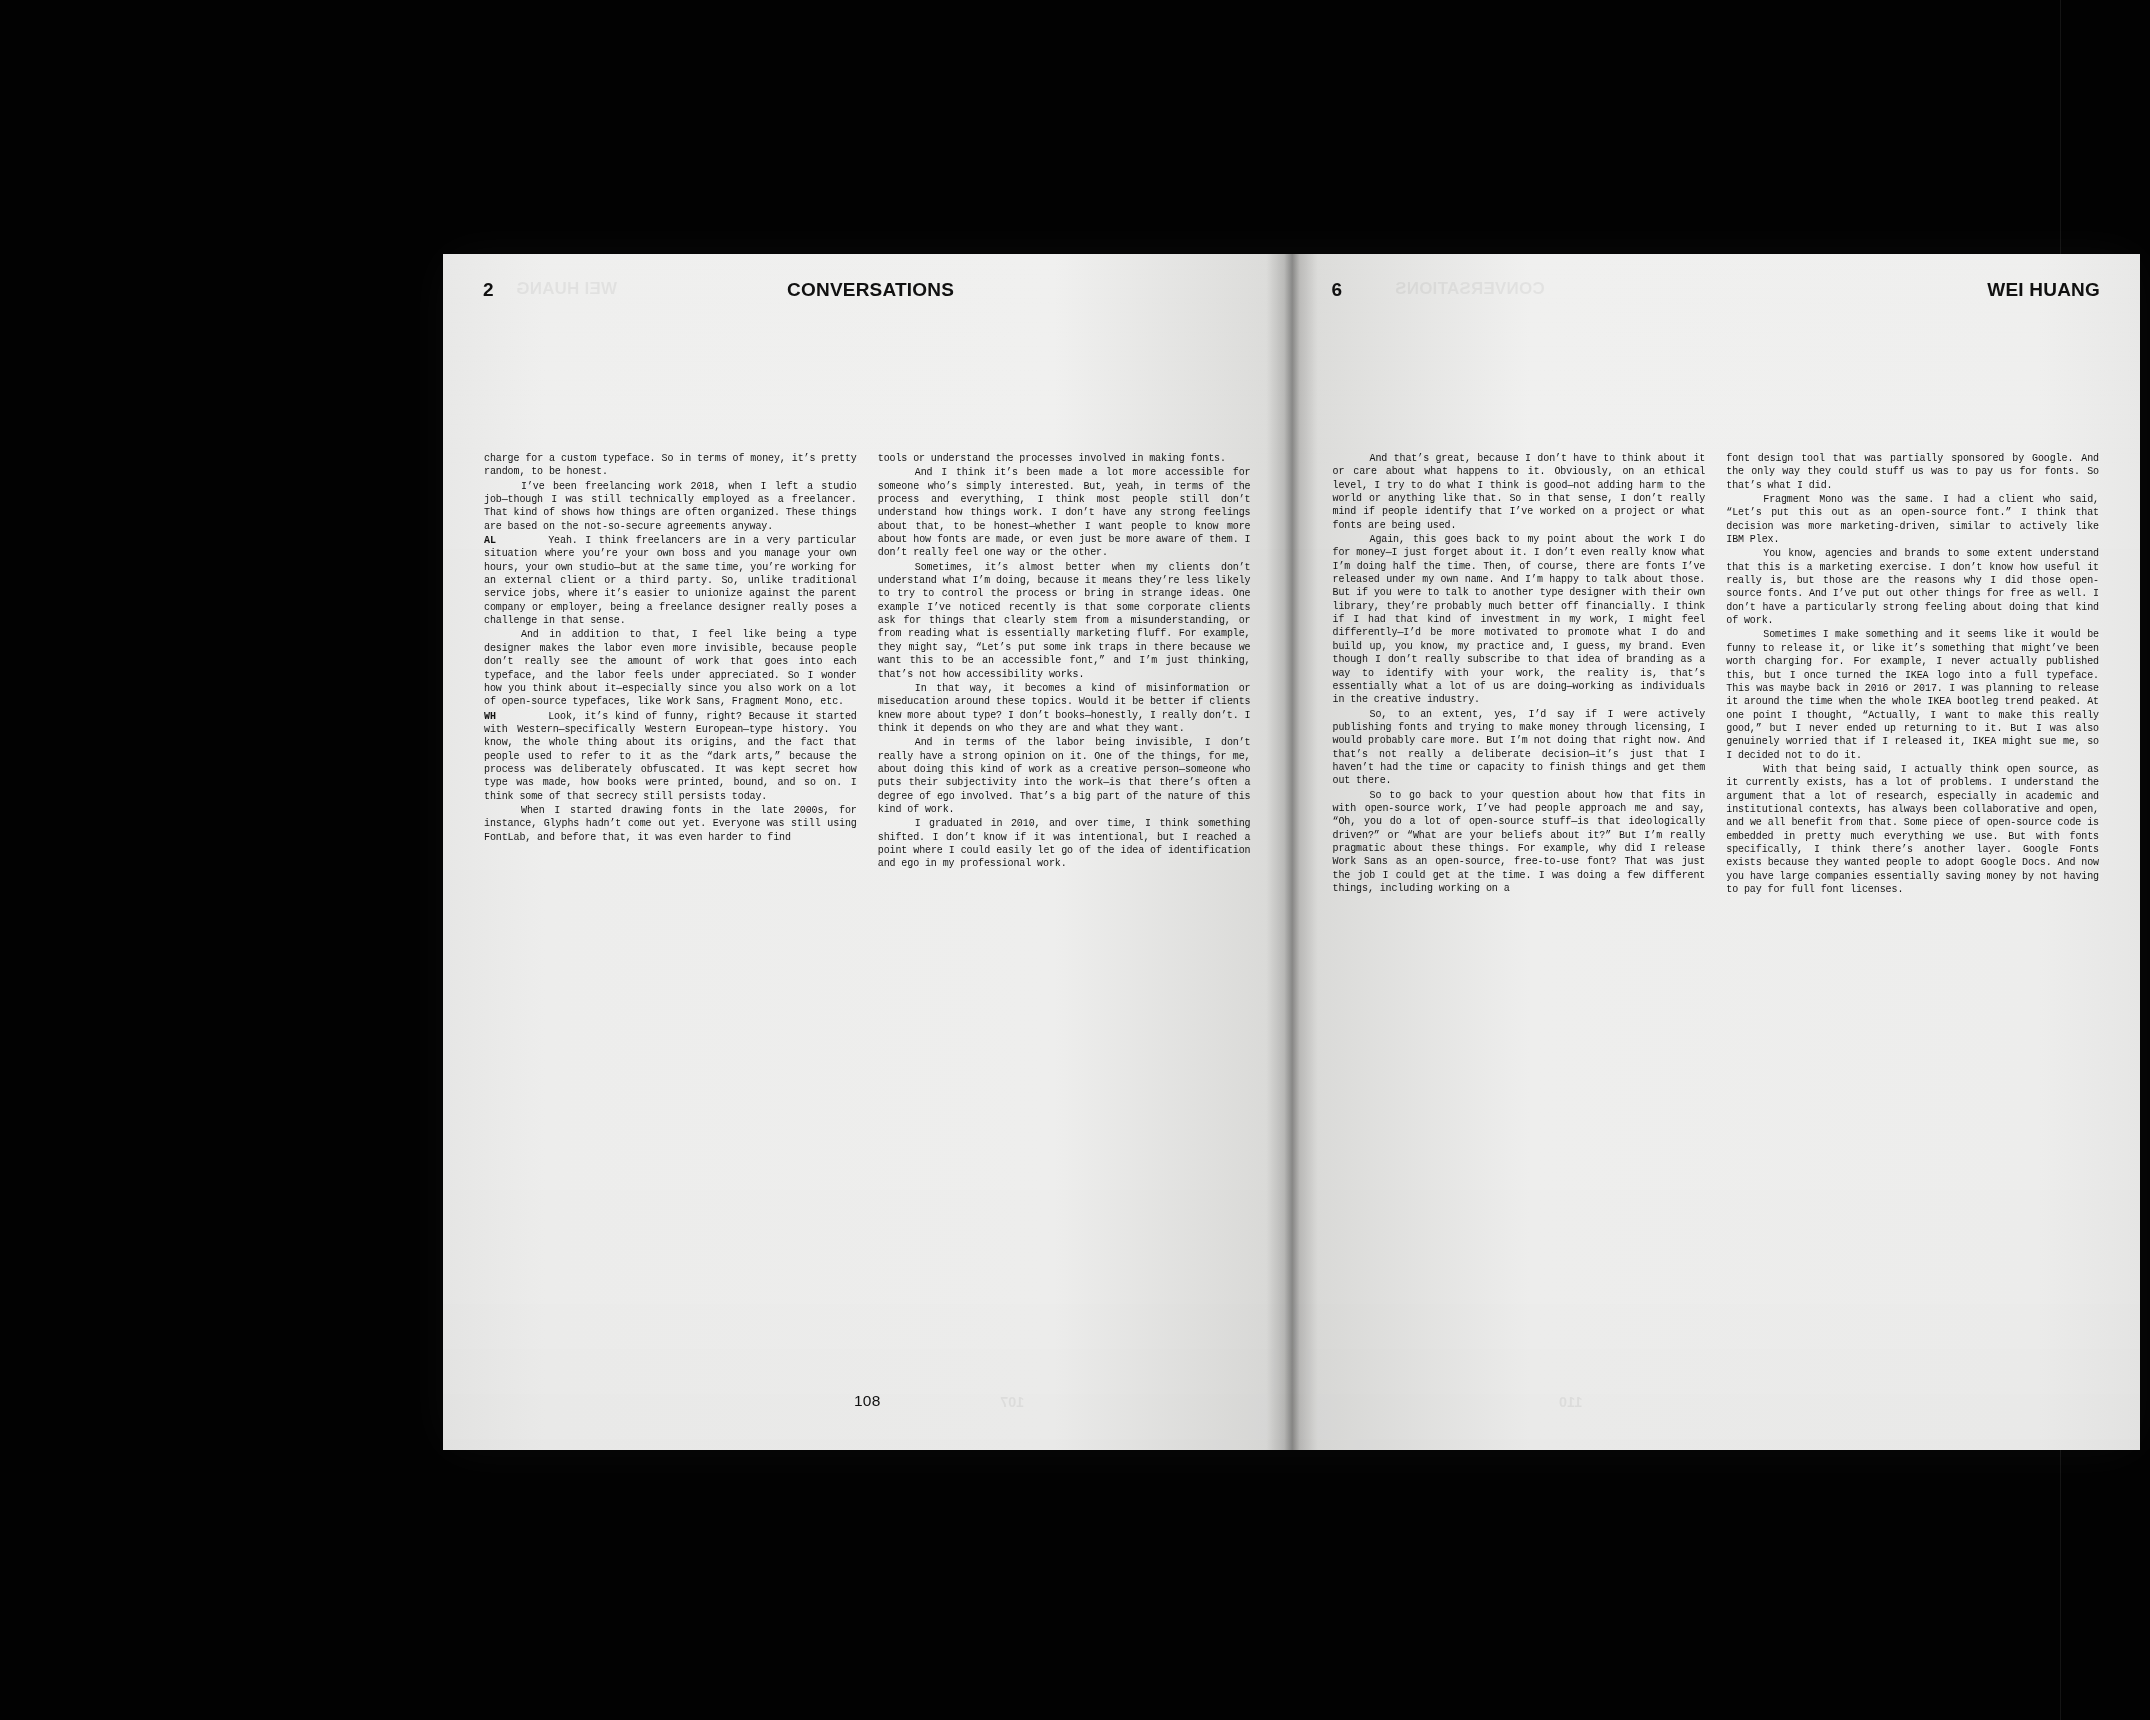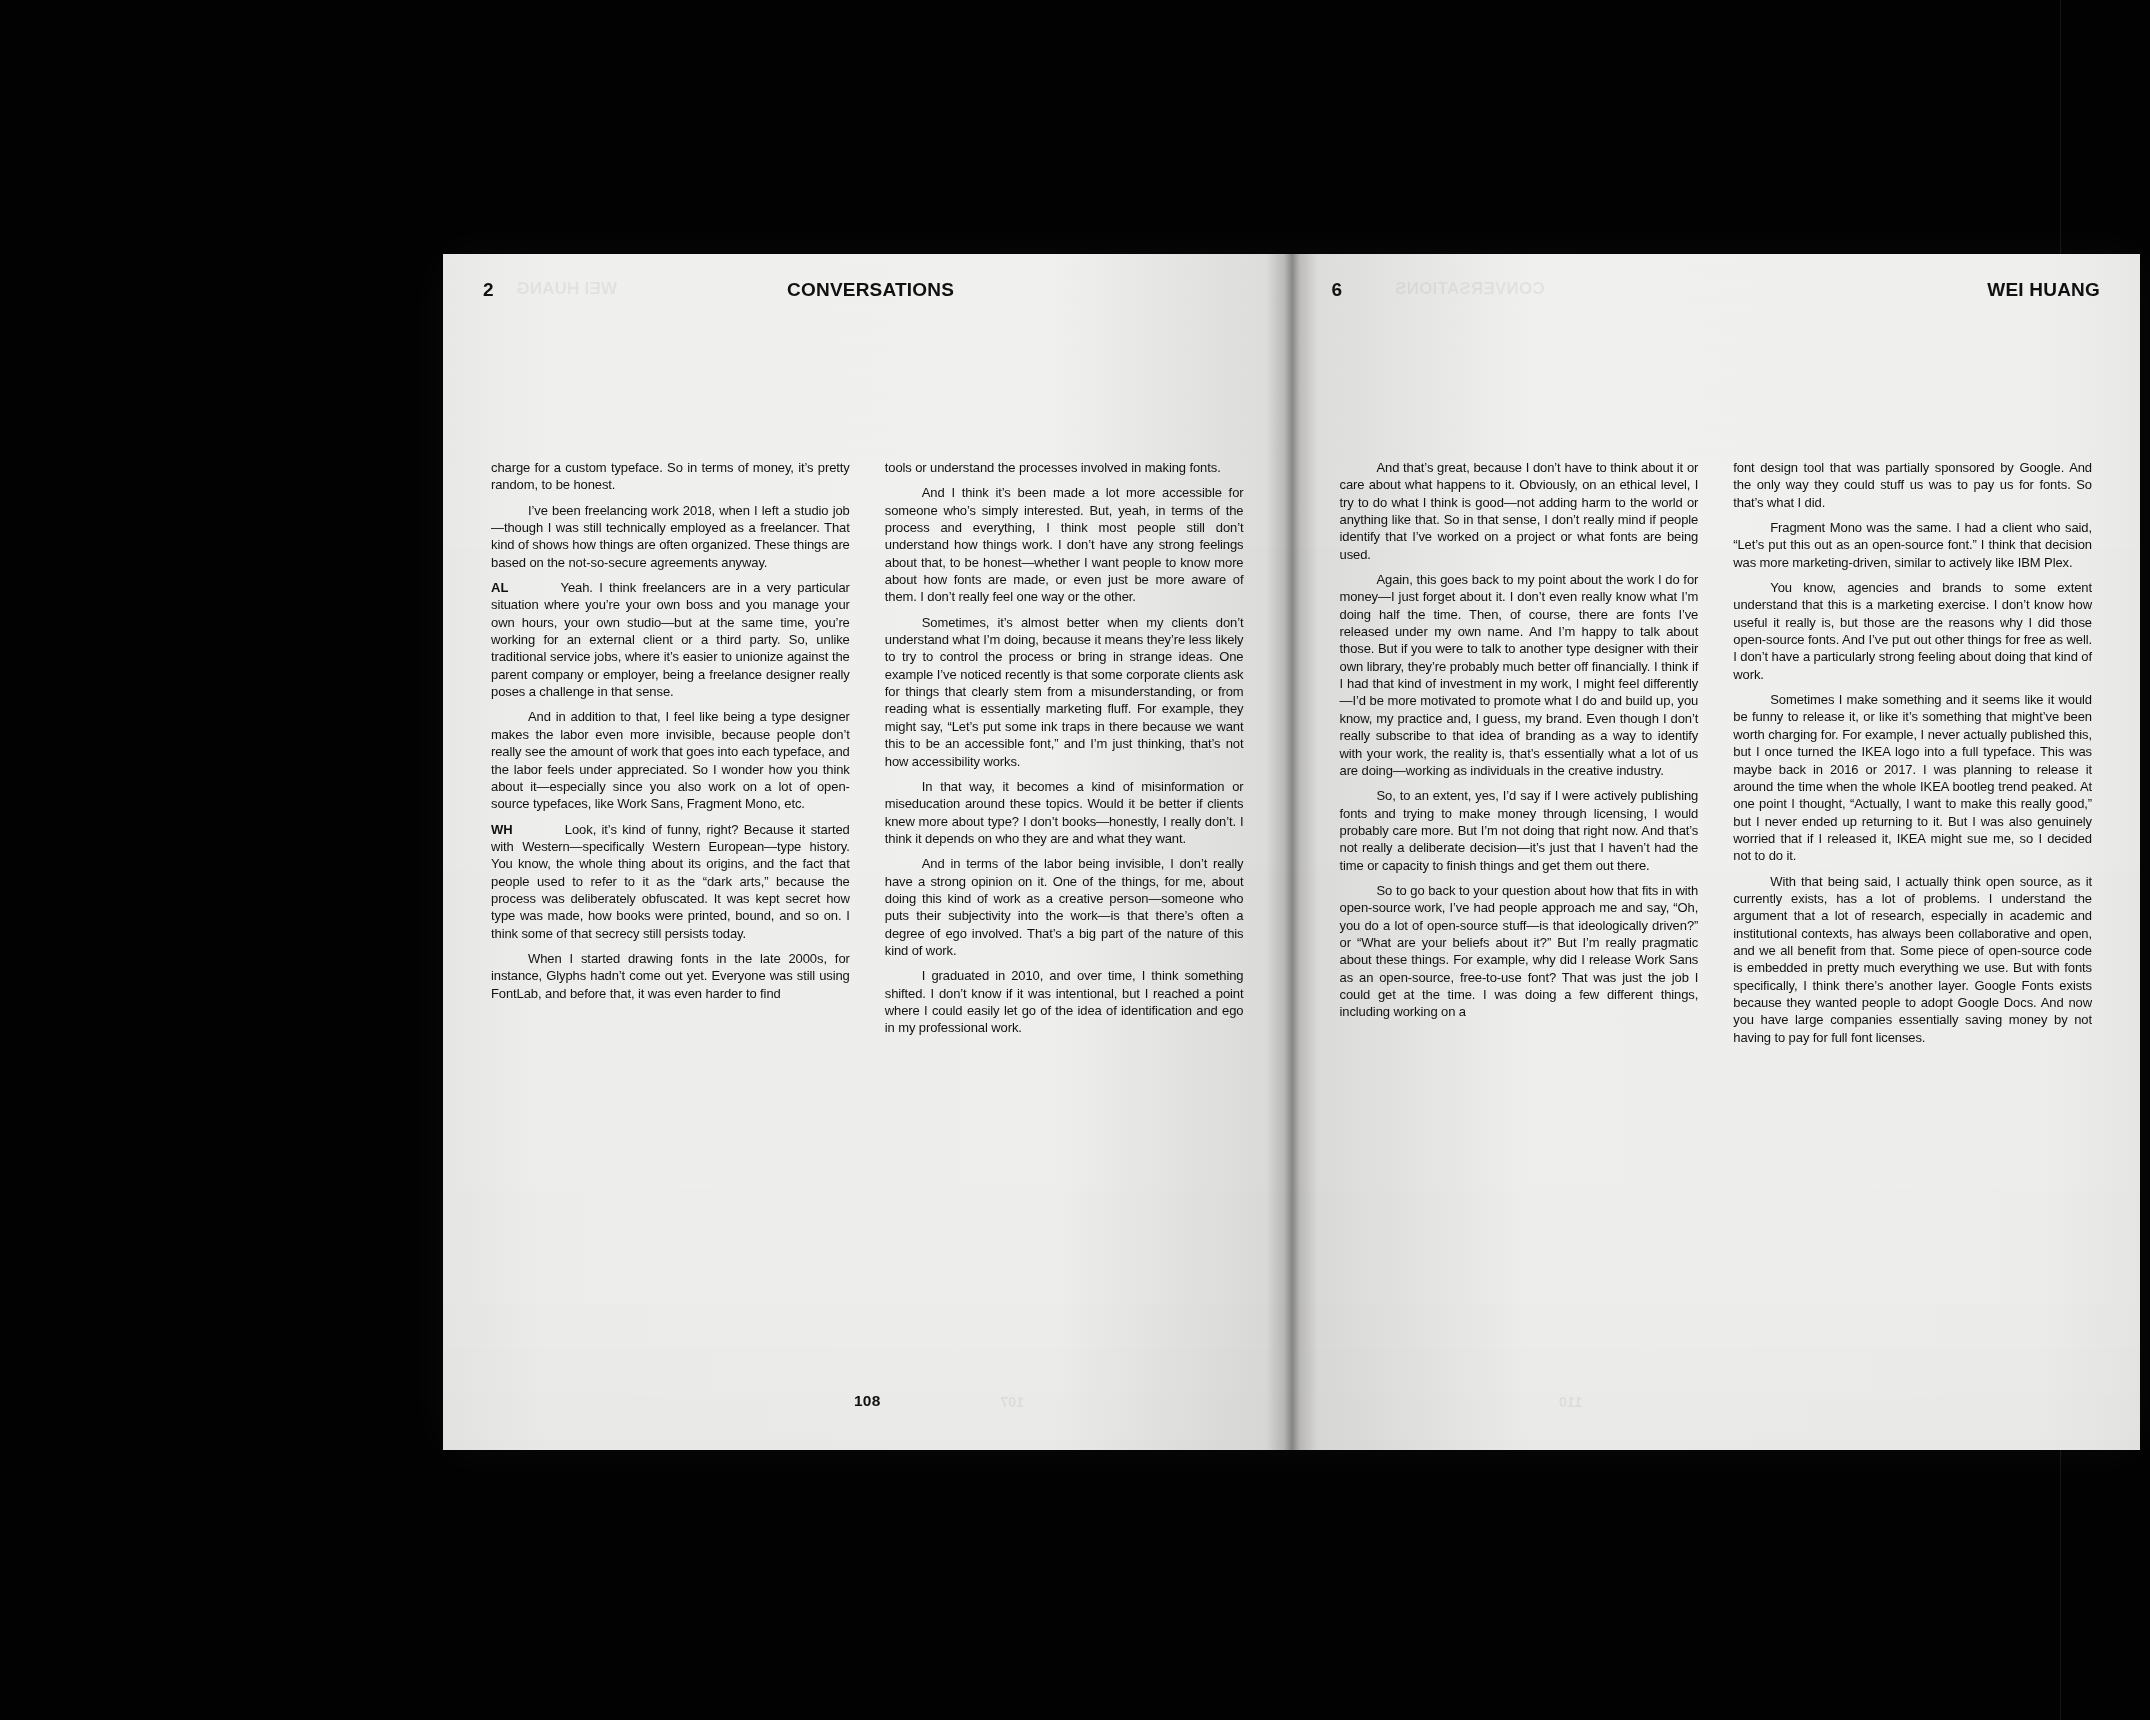--- a/index.html
+++ b/index.html
@@ -121,29 +121,30 @@
   .cols {
     display: flex;
     gap: 19px;
     height: 802px;
   }
   .col {
     width: 50%;
     column-gap: 0;
   }
   p.para {
-    margin: 8px;
-    font-size: 13px;
+    margin: 1px;
+    font-size: 10px;
     line-height: 1.335;
     color: #111;
     text-align: justify;
     text-justify: inter-word;
     hyphens: none;
     letter-spacing: -0.1px;
     font-weight: 500;
+    font-family: Liberation Mono, monospace;
   }
   p.para + p.para { margin-top: 0; }
   p.indent { text-indent: 37px; }
   .spk-tag {
     font-weight: 700;
     letter-spacing: 0.1px;
   }
   p.speaker-para {
     text-indent: 0;
   }
@@ -153,21 +154,21 @@
   }
 
   
   .folio-bottom {
     position: absolute;
     bottom: 40px;
     left: 0;
     width: 100%;
     text-align: center;
     font-size: 15.5px;
-    font-weight: 700;
+    font-weight: 400;
     color: #111;
     letter-spacing: 0.2px;
   }
   .ghost-folio-bottom {
     position: absolute;
     bottom: 40px;
     font-size: 14.6px;
     font-weight: 700;
     color: rgba(0,0,0,0.06);
     transform: scaleX(-1);

